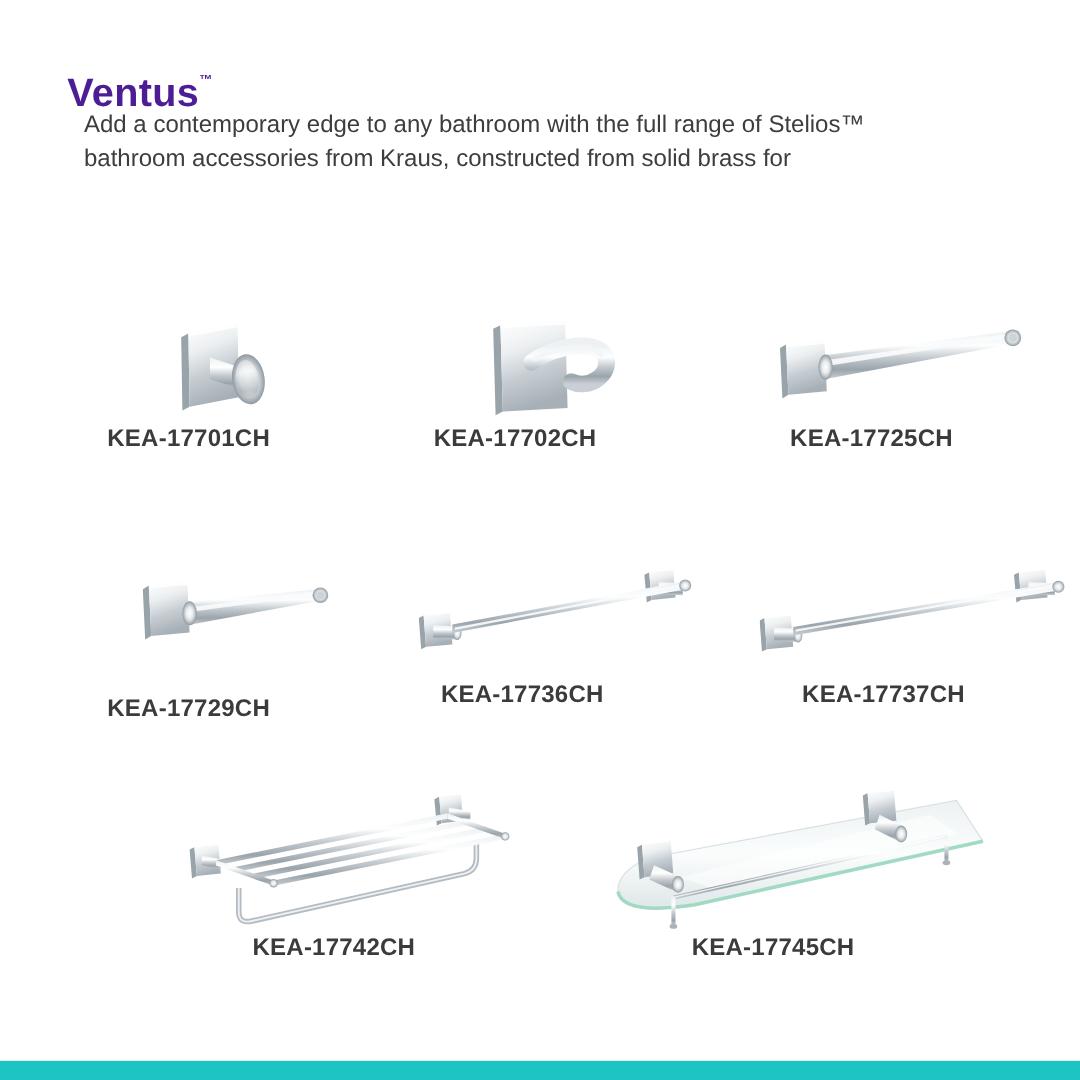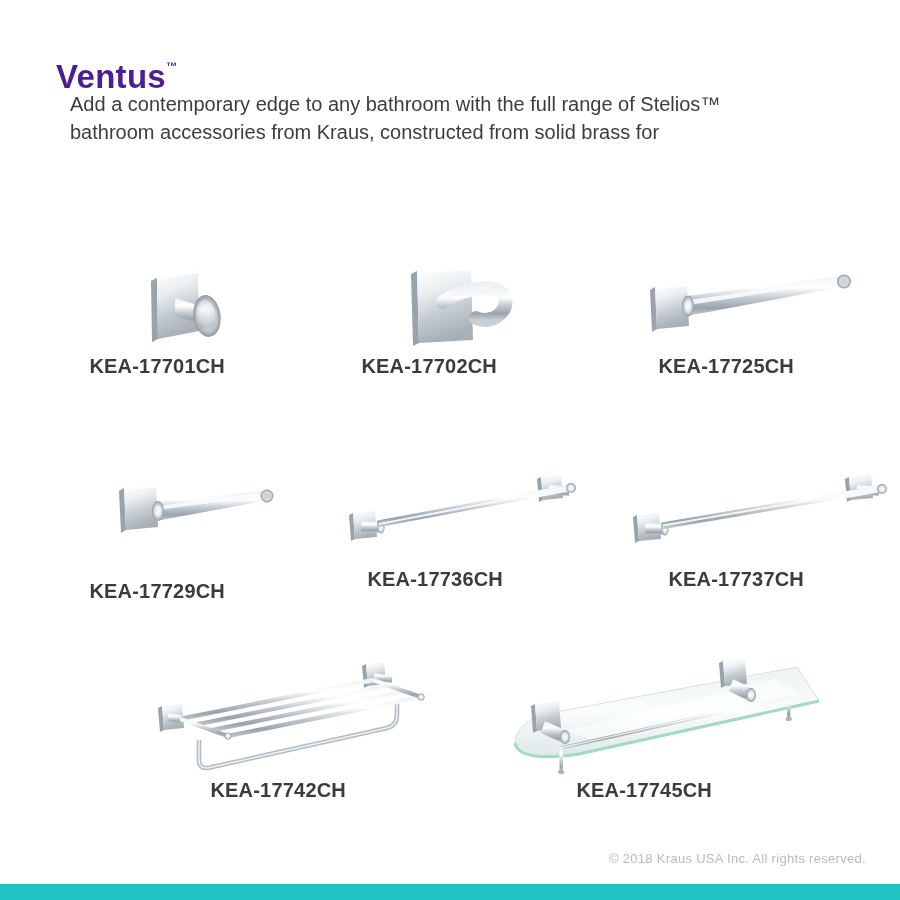--- a/index.html
+++ b/index.html
@@ -180,16 +180,15 @@
       <polygon points="66,95.2 294,44.2 294,47.8 66,98.8" fill="url(#lgBar)"></polygon>
       <polygon points="67,96 293,45 293,46.2 67,97.2" fill="#ffffff" opacity="0.8"></polygon>
       <rect x="64.5" y="96" width="3.4" height="25" fill="url(#lgBar)"></rect>
       <rect x="292" y="46" width="3.4" height="22" fill="url(#lgBar)"></rect>
       <ellipse cx="66.2" cy="121" rx="3.2" ry="2" fill="#aab3b9"></ellipse>
       <ellipse cx="293.7" cy="68" rx="3.2" ry="2" fill="#aab3b9"></ellipse>
     </svg>
   </figure>
   <figcaption class="model" style="left:542px;top:779px">KEA-17745CH</figcaption>
 
-  <div class="copyright">© 2018 Kraus USA Inc. All rights reserved.</div>
   <div class="accent-bar" style="background: rgb(30, 195, 195);"></div>
 
 </div>
 
 </body></html>

